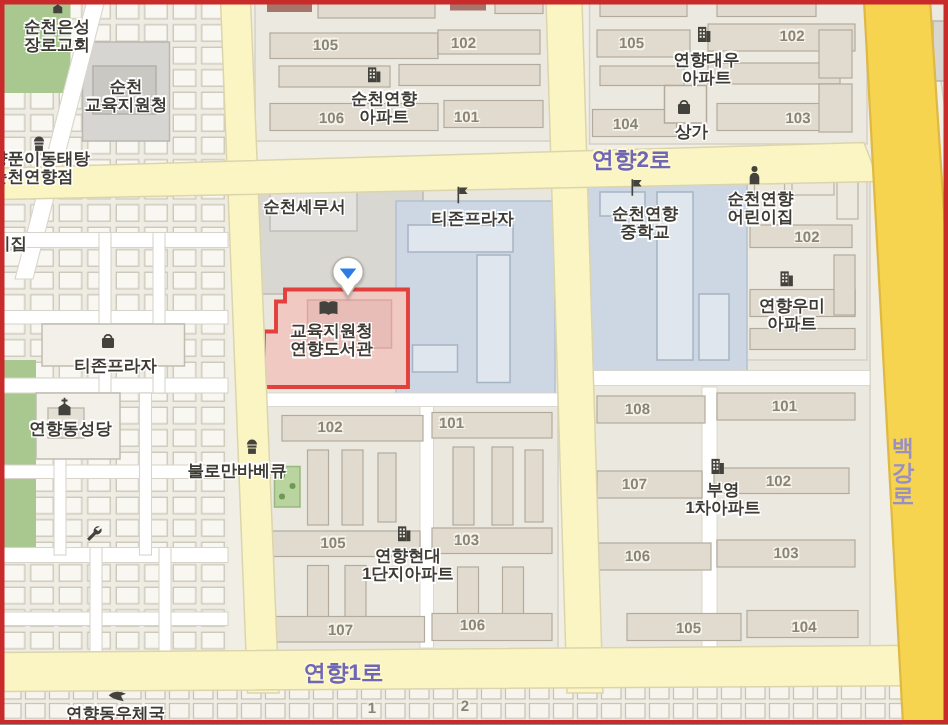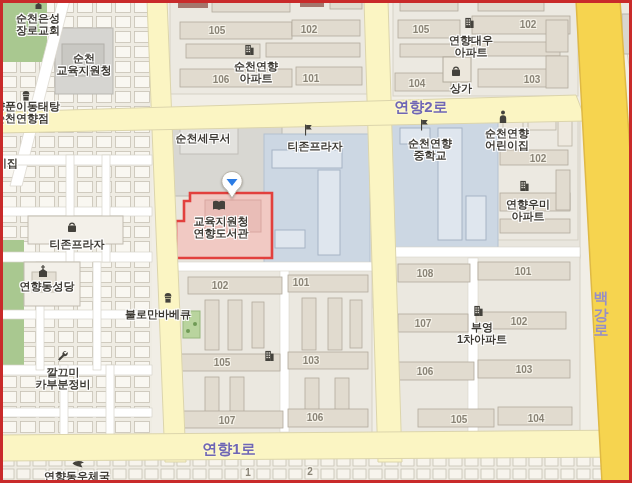--- a/index.html
+++ b/index.html
@@ -351,38 +351,38 @@
   <div class="lbl" style="left:38px;top:12px">순천은성
 장로교회</div>
   <div class="lbl" style="left:84px;top:52px">순천
 교육지원청</div>
   <div class="lbl left" style="left:-6px;top:100px">양푼이동태탕
 순천연향점</div>
   <div class="lbl left" style="left:-26px;top:157px">어린이집</div>
   <div class="lbl" style="left:77px;top:238px">티존프라자</div>
   <div class="lbl" style="left:47px;top:280px">연향동성당</div>
   <div class="lbl" style="left:158px;top:308px">불로만바베큐</div>
-  <div class="lbl" style="left:63px;top:366px">깔끄미
-카부분정비</div>
   <div class="lbl" style="left:77px;top:470px">연향동우체국</div>
   <div class="lbl" style="left:203px;top:132px">순천세무서</div>
   <div class="lbl" style="left:221px;top:215px">교육지원청
 연향도서관</div>
   <div class="lbl" style="left:315px;top:140px">티존프라자</div>
   <div class="lbl" style="left:256px;top:60px">순천연향
 아파트</div>
   <div class="lbl" style="left:471px;top:34px">연향대우
 아파트</div>
   <div class="lbl" style="left:461px;top:82px">상가</div>
   <div class="lbl" style="left:430px;top:137px">순천연향
 중학교</div>
   <div class="lbl" style="left:507px;top:127px">순천연향
 어린이집</div>
   <div class="lbl" style="left:528px;top:198px">연향우미
 아파트</div>
+  <div class="lbl" style="left:272px;top:365px">연향현대
+1단지아파트</div>
   <div class="lbl" style="left:482px;top:321px">부영
 1차아파트</div>
 
   <div class="road-lbl" style="left:421px;top:101px">연향2로</div>
   <div class="road-lbl" style="left:229px;top:443px">연향1로</div>
   <div class="road-lbl vert" style="left:595px;top:280px">백강로</div>
 
   <div class="num" style="left:217px;top:25px">105</div>
   <div class="num" style="left:309px;top:24px">102</div>
   <div class="num" style="left:221px;top:74px">106</div>

